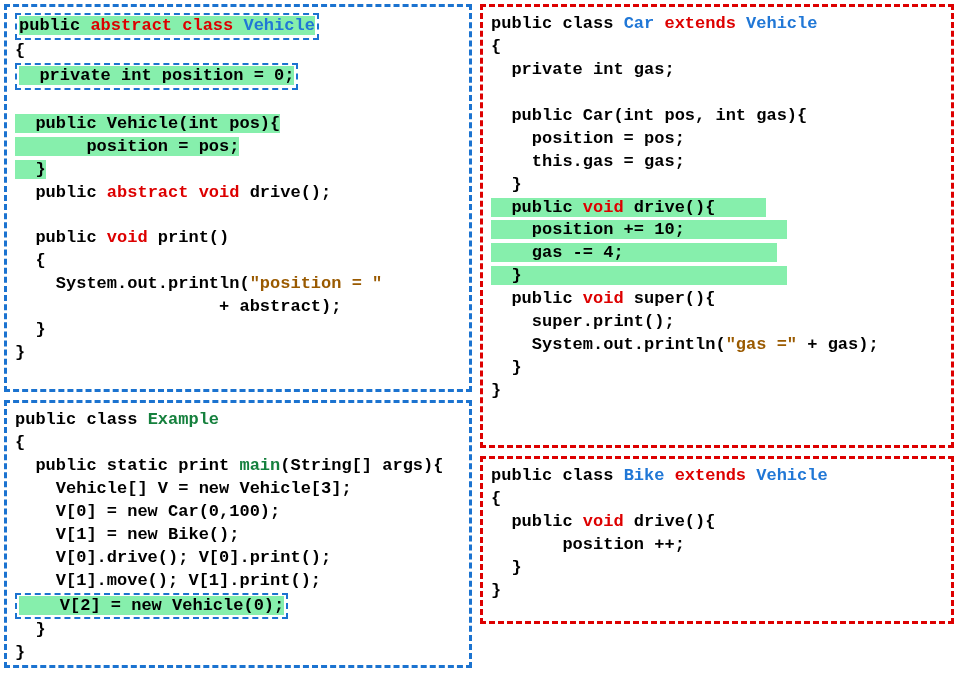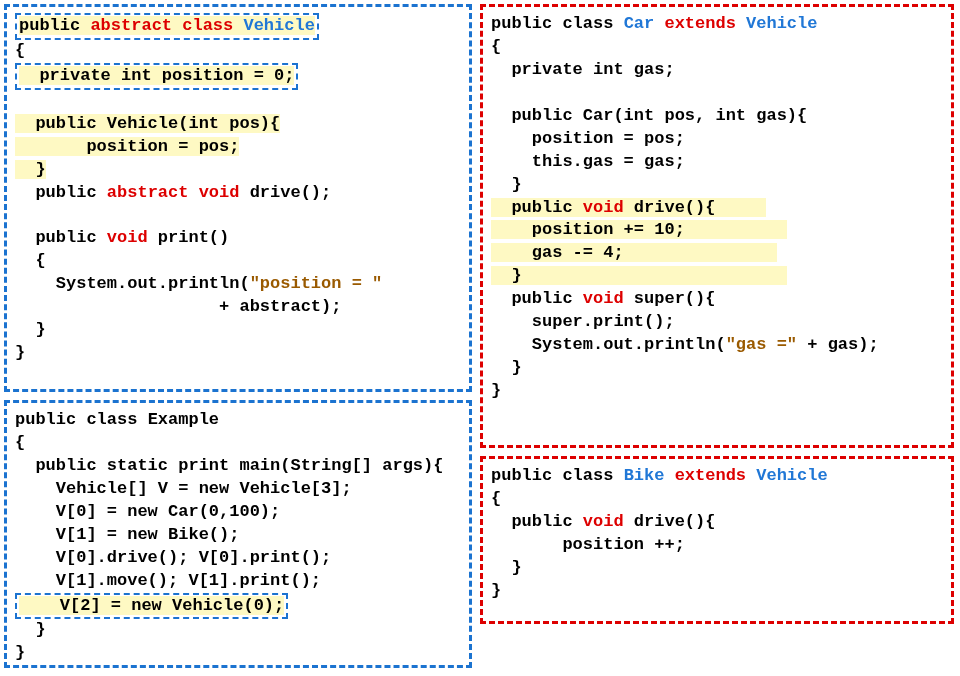--- a/index.html
+++ b/index.html
@@ -44,24 +44,24 @@
   }
   .box-bike {
     left: 480px;
     top: 456px;
     width: 474px;
     height: 168px;
     border-color: #d00;
   }
   .kw { color: #d00; }
   .typ { color: #2077d6; }
-  .fn { color: #000000; }
+  .fn { color: #15803d; }
   .decl { color: #9a5a00; }
   .hl {
-    background: #fef9c3;
+    background: #86efac;
   }
   .hl-box {
     display: inline-block;
     border: 2px dashed #1b73d0;
     padding: 0 2px;
   }
   pre { margin:0; font-family: inherit; font-weight: bold; white-space: pre; }
 </style>
 </head>
 <body>

